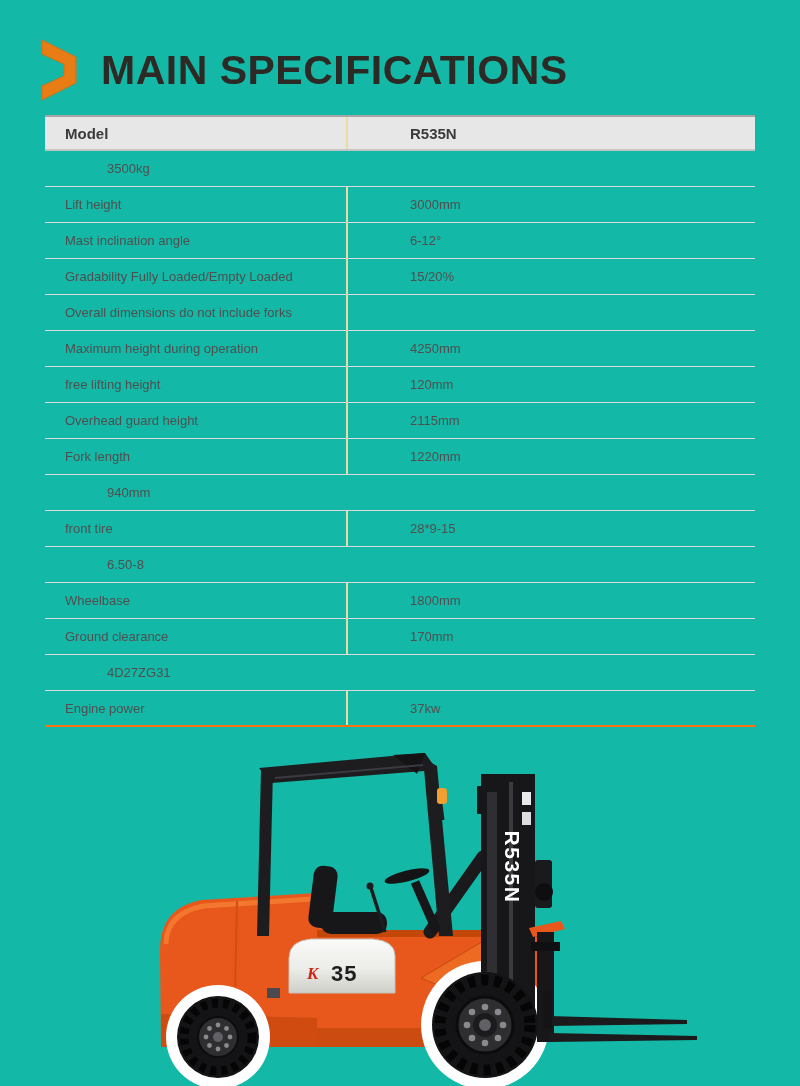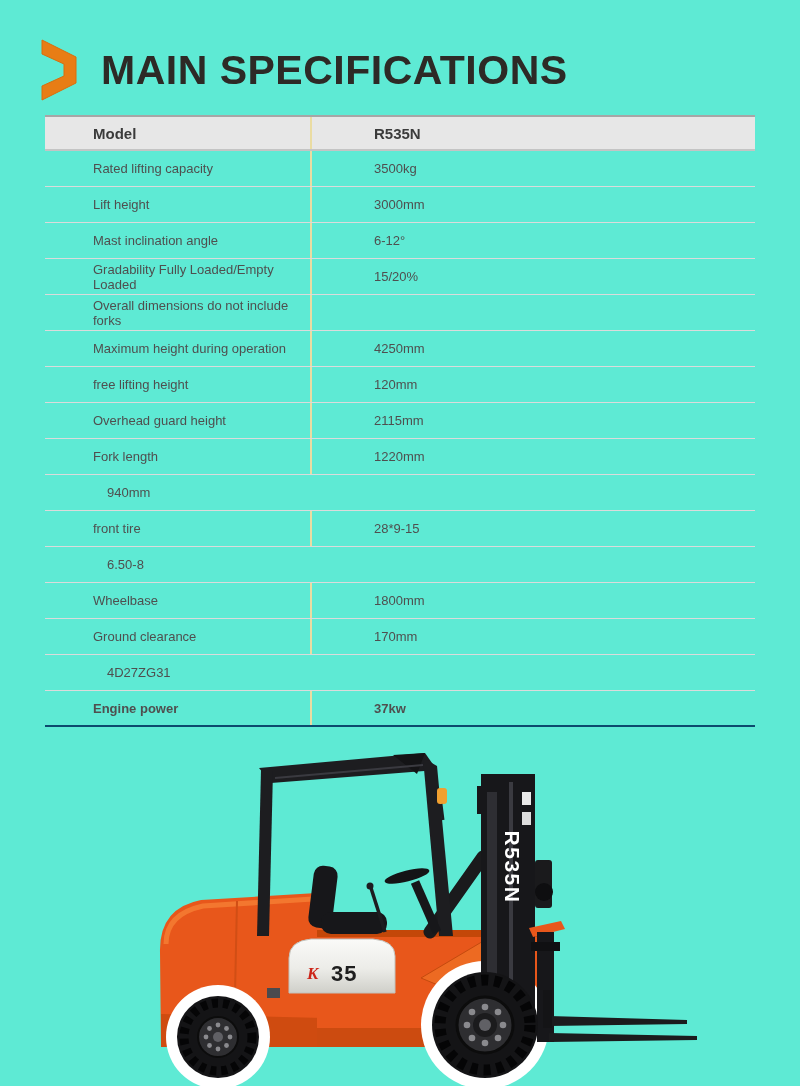--- a/index.html
+++ b/index.html
@@ -1,31 +1,31 @@
 <!DOCTYPE html>
 <html><head>
 <meta charset="utf-8">
 <style>
   * { margin:0; padding:0; box-sizing:border-box; }
   html,body { background:#ffffff; }
   body { font-family:"Liberation Sans", sans-serif; }
-  .page { position:relative; width:800px; height:1086px; background:#5eead4; overflow:hidden; }
+  .page { position:relative; width:800px; height:1086px; background:#14b8a6; overflow:hidden; }
 
   
   .page-header { position:absolute; top:38px; left:38px; display:flex; align-items:center; gap:13px; }
   .chevron { width:50px; height:64px; flex:0 0 auto; }
   .page-title { font-size:41px; font-weight:800; color:#2d2a26; letter-spacing:0.5px; line-height:1; }
 
   
   .spec-table { position:absolute; top:115px; left:45px; width:710px; }
   .t-row { display:flex; align-items:stretch; height:36px; border-bottom:1px solid #dbdbdb; }
-  .t-row:last-child { border-bottom:2px solid #0c4a6e;font-weight:bold; }
+  .t-row:last-child { border-bottom:2px solid #f97316; }
   .t-row.header-row { background:#e7e7e7; border-top:2px solid #a6a6a6; border-bottom:2px solid #c4c4c4; }
   .cell { display:flex; align-items:center; }
-  .cell.label { width:267px; padding-left:48px; border-right:2px solid #eadca2; }
+  .cell.label { width:303px; padding-left:20px; border-right:2px solid #eadca2; }
   .cell.value { flex:1; padding-left:62px; }
   .t-row .cell { font-size:13px; color:#4f4f4f; }
   .t-row.header-row .cell { font-size:15px; font-weight:bold; color:#3b3b3b; }
 
   
   .product-figure { position:absolute; top:742px; left:85px; width:615px; height:344px; }
   .product-figure svg { width:100%; height:100%; display:block; }
   .mast-text { font-family:"Liberation Sans", sans-serif; font-size:21px; font-weight:bold; letter-spacing:1.5px; fill:#ffffff; }
   .hood-model { font-family:"Liberation Sans", sans-serif; font-size:22px; font-weight:800; letter-spacing:1px; fill:#1e1e1e; }
   .brand-k { font-family:"Liberation Serif", serif; font-size:17px; font-style:italic; font-weight:bold; fill:#cc2418; }
@@ -41,21 +41,20 @@
     </svg>
     <h1 class="page-title">MAIN SPECIFICATIONS</h1>
   </header>
 
   <section class="spec-table">
     <div class="t-row header-row">
       <div class="cell label">Model</div>
       <div class="cell value">R535N</div>
     </div>
     <div class="t-row">
-      <div class="cell label">Rated lifting capacity</div>
       <div class="cell value">3500kg</div>
     </div>
     <div class="t-row">
       <div class="cell label">Lift height</div>
       <div class="cell value">3000mm</div>
     </div>
     <div class="t-row">
       <div class="cell label">Mast inclination angle</div>
       <div class="cell value">6-12°</div>
     </div>

